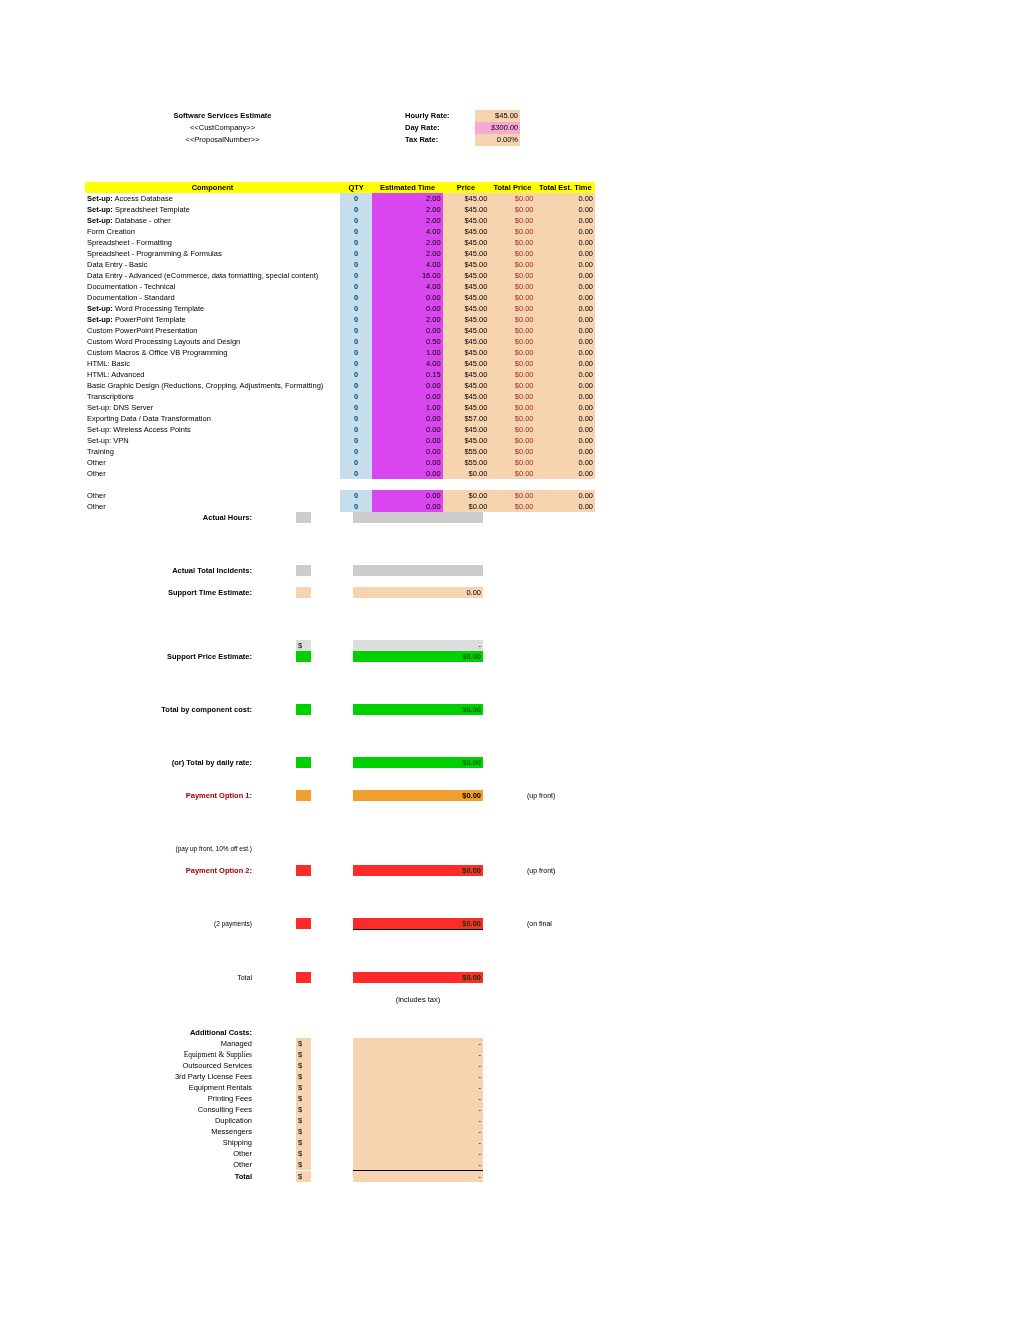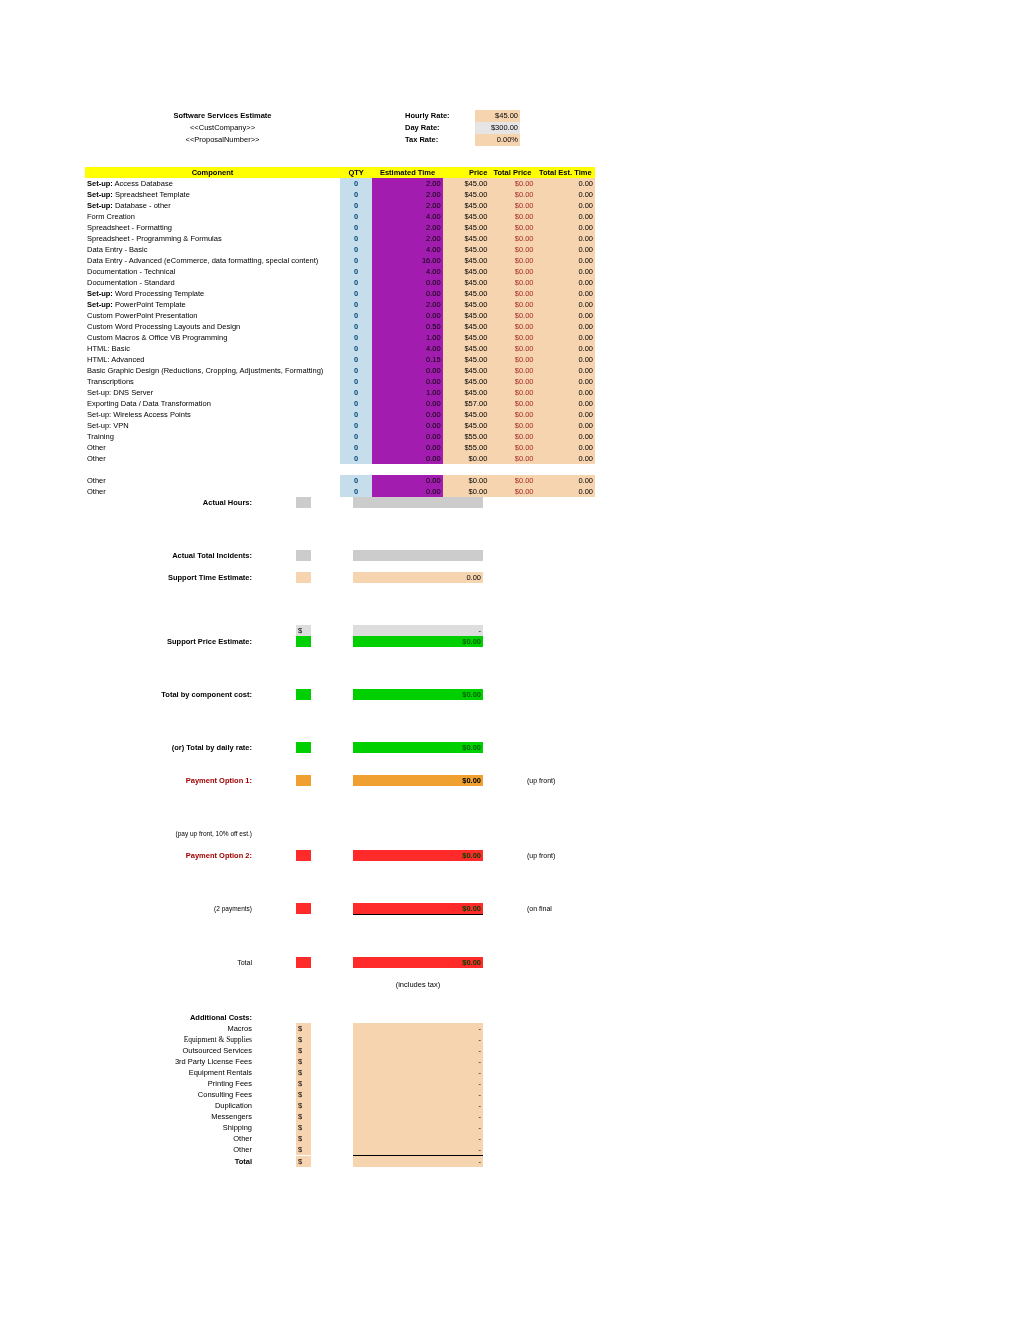--- a/index.html
+++ b/index.html
@@ -24,51 +24,51 @@
   
   .hdr {
     display: grid;
     grid-template-columns: 275px 45px 70px 45px;
     row-gap: 0;
   }
   .hdr .title { font-weight: bold; text-align: center; }
   .hdr .sub   { text-align: center; }
   .hdr .lbl   { font-weight: bold; padding-right: 2px;}
   .hdr .val   { text-align: right; background:#f6d4b0; padding-right:2px;}
-  .hdr .dayrate { background:#e5e5e5; }
+  .hdr .dayrate { background:#f9a8d4;font-style:italic; }
   .hdr div { height: 12px; line-height:12px; overflow:hidden;}
 
   
   .comp-table {
     border-collapse: collapse;
     width: 510px;
-    margin-top: 21px;
+    margin-top: 36px;
   }
   .comp-table th, .comp-table td {
     height: 11px;
     line-height: 11px;
     padding: 0 2px;
     overflow: hidden;
     font-size: 7.5px;
   }
   .comp-table th {
     background: #ffff00;
     font-weight: bold;
     text-align: center;
   }
   .comp-table th.c-comp { text-align: center; width:275px;}
   .comp-table th.c-qty  { width:30px;}
   .comp-table th.c-est  { width:70px;}
-  .comp-table th.c-price{ width:45px;text-align:right;}
+  .comp-table th.c-price{ width:45px;}
   .comp-table th.c-tprice{width:45px;}
   .comp-table th.c-ttime{ width:60px;}
   .comp-table td { text-align: right; }
   .comp-table td.name { text-align: left; }
   .comp-table td.qty   { background:#c6deec; color:#004a77; font-weight:bold; text-align:center;}
-  .comp-table td.est   { background:#a21caf; }
+  .comp-table td.est   { background:#d946ef; }
   .comp-table td.price { background:#f6d4b0; }
   .comp-table td.tprice{ background:#f6d4b0; color:#a52a2a;}
   .comp-table td.ttime { background:#f6d4b0; }
 
   
   .rblk { display:grid; grid-template-columns: 165px 15px 130px 60px; gap: 42px; }
   .rblk div { height:11px; line-height:11px; overflow:hidden; padding:0 2px; }
   .rlbl  { text-align:right; font-weight:bold;}
   .rlbl2 { text-align:right; font-weight:normal; font-size:7px;}
   .rsym  { text-align:left; }
@@ -450,21 +450,21 @@
         <div class="spacer11"></div>
 
     <div class="rblk">
       <div class="rlbl">Additional Costs:</div>
       <div></div>
           <div></div>
           <div></div>
     </div>
     <div id="addcosts-body">
           <div class="rblk">
-            <div class="rlbl" style="font-weight: normal;">Macros</div>
+            <div class="rlbl" style="font-weight: normal;">Managed</div>
             <div class="bg-peach rsym">$</div>
             <div class="bg-peach rval">-</div>
             <div></div>
           </div>
           <div class="rblk">
             <div class="rlbl" style="font-weight: normal; font-family: Liberation Serif, serif;">Equipment &amp; Supplies</div>
             <div class="bg-peach rsym">$</div>
             <div class="bg-peach rval">-</div>
             <div></div>
           </div>

